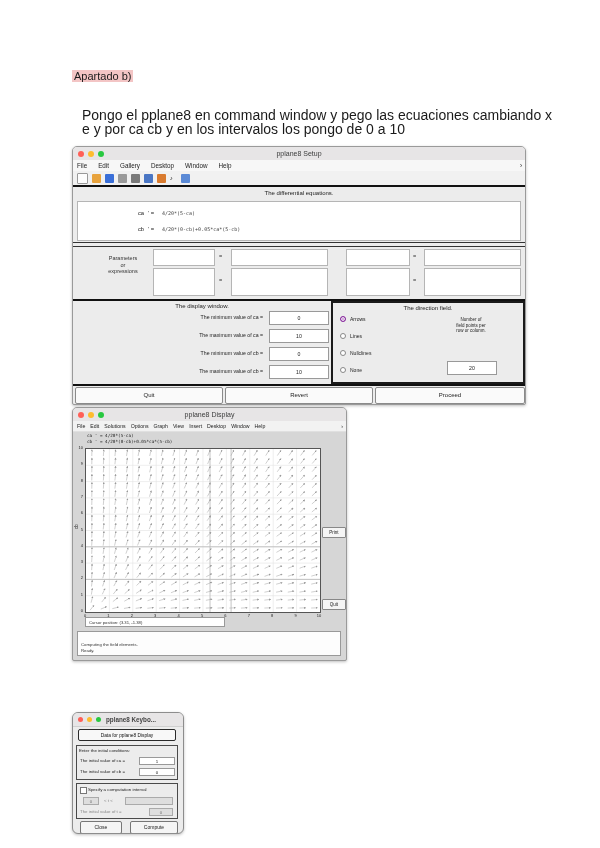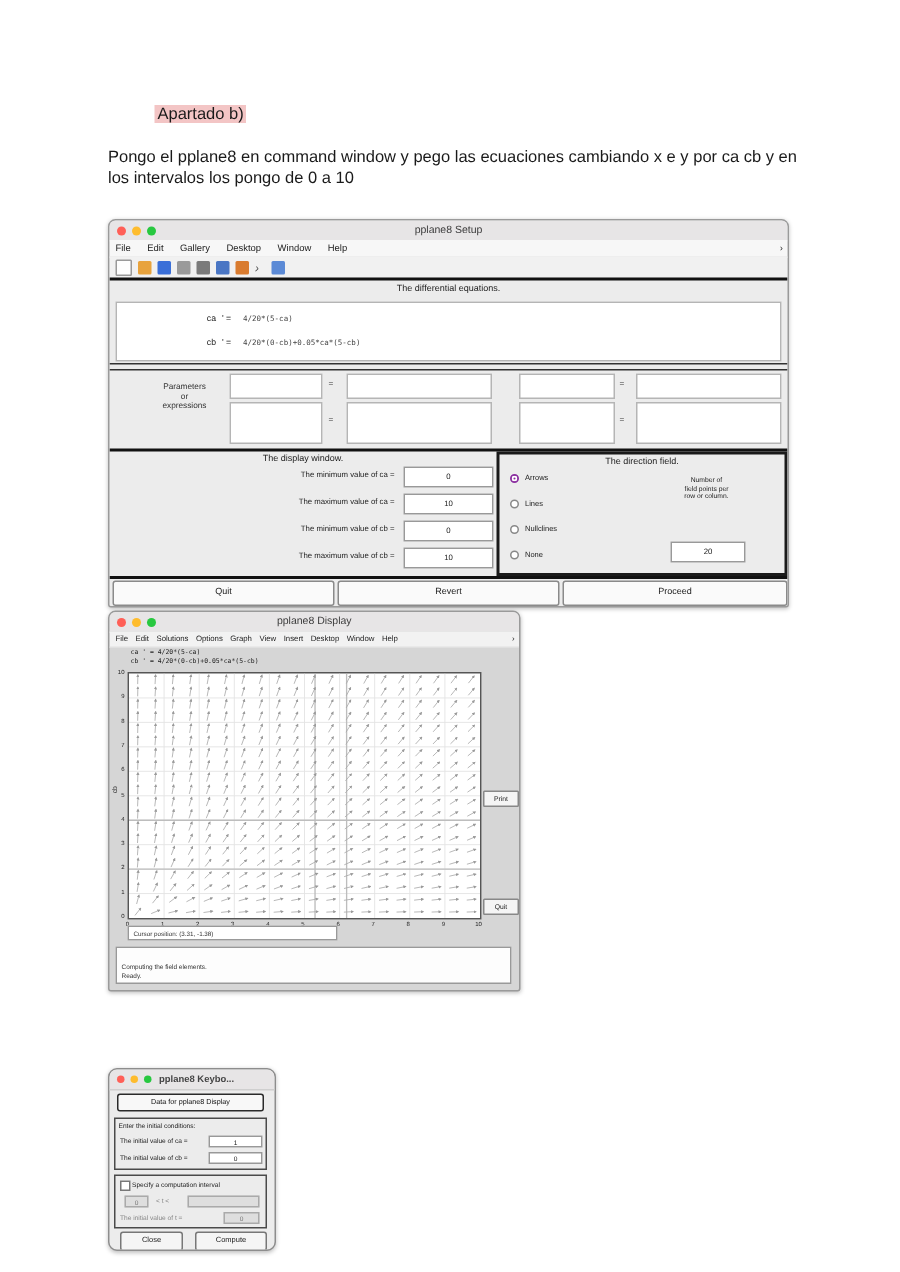--- a/index.html
+++ b/index.html
@@ -1,21 +1,21 @@
 <!DOCTYPE html>
 <html><head>
 <meta charset="utf-8">
 <style>
   html,body{margin:0;padding:0;background:#ffffff;}
   #page{position:relative;width:600px;height:848px;background:#fff;font-family:"Liberation Sans",sans-serif;color:#1a1a1a;overflow:hidden;}
 
   
-  .heading{position:absolute;left:72px;top:70px;font-size:11px;margin-left:31px;}
+  .heading{position:absolute;left:72px;top:70px;font-size:11px;}
   .heading .hl{background:#f3c5c5;padding:0 2px;}
-  .para{position:absolute;left:72px;top:98px;width:472px;font-size:11px;line-height:14px;margin:0;}
+  .para{position:absolute;left:72px;top:98px;width:472px;font-size:14px;line-height:14px;margin:10px;}
   .green-note{position:absolute;left:72px;top:677px;font-family:"DejaVu Sans Mono",monospace;font-size:11px;color:#1e9c30;white-space:nowrap;}
 
   
   .win{position:absolute;background:#ececec;border:1px solid #9a9a9a;border-radius:5px 5px 2px 2px;box-shadow:0 1px 3px rgba(0,0,0,.25);overflow:hidden;}
   .titlebar{position:absolute;left:0;top:0;right:0;height:13px;background:#e7e5e6;border-bottom:1px solid #cfcfcf;display:flex;align-items:center;}
   .lights{display:flex;gap:4px;margin-left:5px;}
   .light{width:6px;height:6px;border-radius:50%;display:inline-block;}
   .light.red{background:#ff5f57;} .light.yellow{background:#febc2e;} .light.green{background:#28c840;}
   .wtitle{position:absolute;left:0;right:0;text-align:center;font-size:7px;color:#3c3c3c;}
   .menubar{position:absolute;left:0;right:0;background:#f7f7f7;border-bottom:1px solid #e0e0e0;display:flex;align-items:center;}

